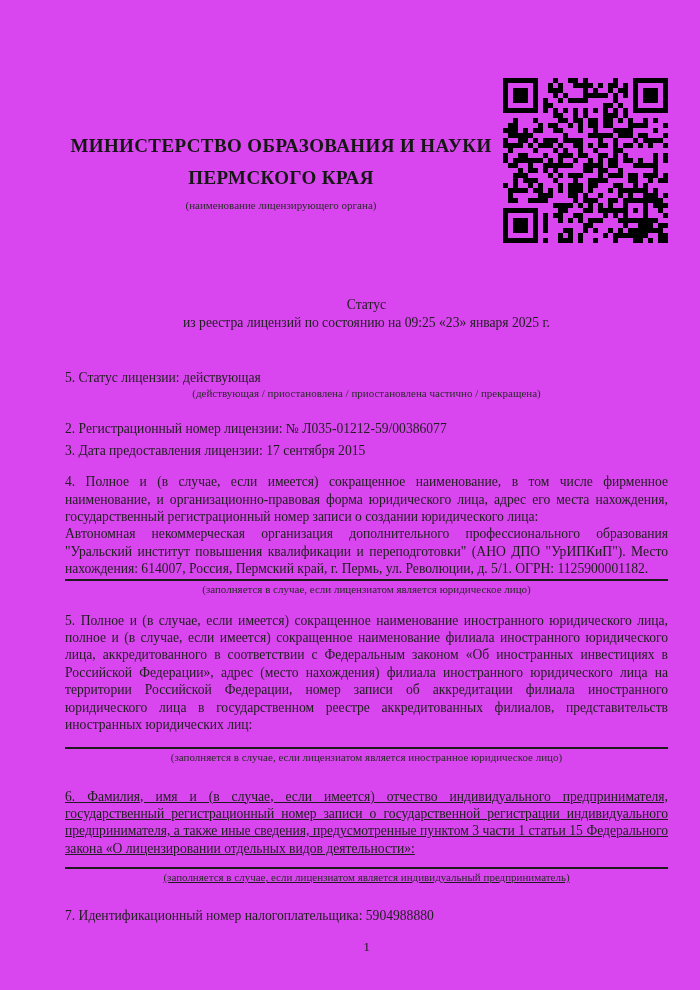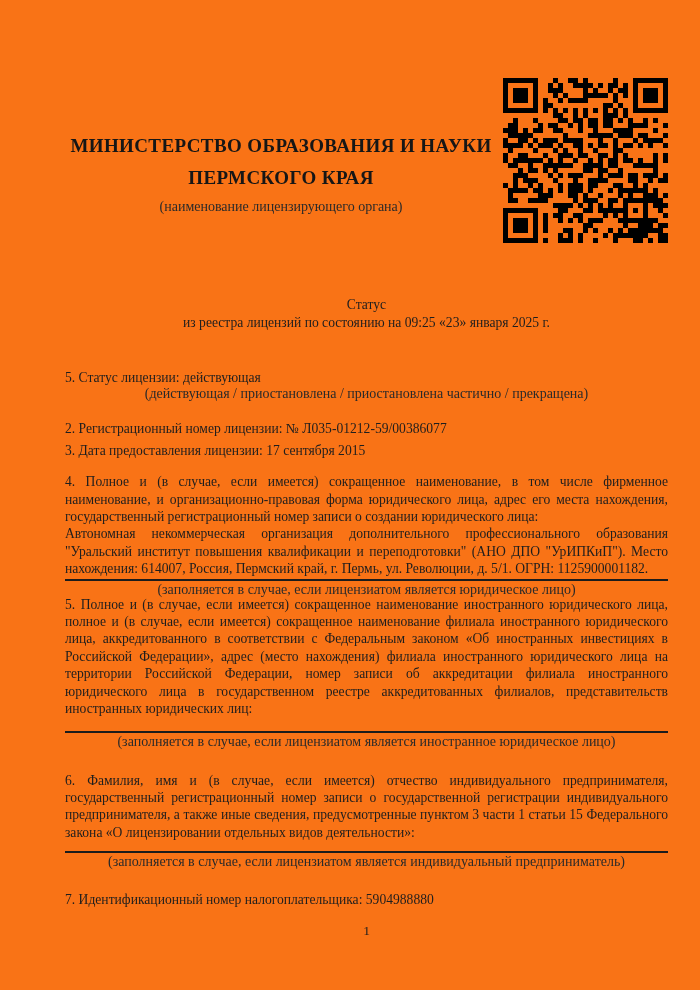--- a/index.html
+++ b/index.html
@@ -6,21 +6,21 @@
   html, body { background: #ffffff; }
   body {
     width: 700px; height: 990px;
     font-family: "Liberation Serif", "DejaVu Serif", serif;
     color: #1e1e1e;
     overflow: hidden;
   }
   .page {
     position: relative;
     width: 700px; height: 990px;
-    background: #f97316;
+    background: #d946ef;
   }
   
   .qr {
     position: absolute;
     top: 78px; left: 503px;
     width: 165px; height: 165px;
   }
   
   .header {
     position: absolute;
@@ -30,54 +30,54 @@
   }
   .ministry {
     font-size: 19px;
     font-weight: bold;
     line-height: 32px;
     letter-spacing: 0.4px;
     color: #161616;
   }
   .ministry-cap {
     margin-top: 5px;
-    font-size: 14px;
+    font-size: 11px;
     color: #2a2a2a;
   }
   
   .content {
     position: absolute;
     top: 296px; left: 65px;
     width: 603px;
     font-size: 13.6px;
     line-height: 17.4px;
   }
   .title { text-align: center; }
   .title div { line-height: 18px; }
   .just { text-align: justify; }
   .cap {
     text-align: center;
-    font-size: 14px;
+    font-size: 11px;
     line-height: 13px;
     margin-top: 2px;
     color: #2a2a2a;
   }
   .rule {
     border-top: 2px solid #1c1c1c;
     height: 0;
   }
   .item1 { margin-top: 37px; }
   .cap-status { margin-top: 1px; }
   .item2 { margin-top: 20px; }
   .item3 { margin-top: 4px; }
   .item4 { margin-top: 14px; }
   .item4 .rule { margin-top: 1px; }
-  .item5 { }
+  .item5 { margin-top: 16px; }
   .item5 .rule { margin-top: 13px; }
-  .item6 { margin-top: 24px; }
+  .item6 { margin-top: 24px; text-decoration: underline; }
   .item6 .rule { margin-top: 10px; }
   .item7 { margin-top: 23px; }
   .pagenum {
     margin-top: 13px;
     text-align: center;
     font-size: 13.5px;
   }
 </style>
 </head>
 <body>

